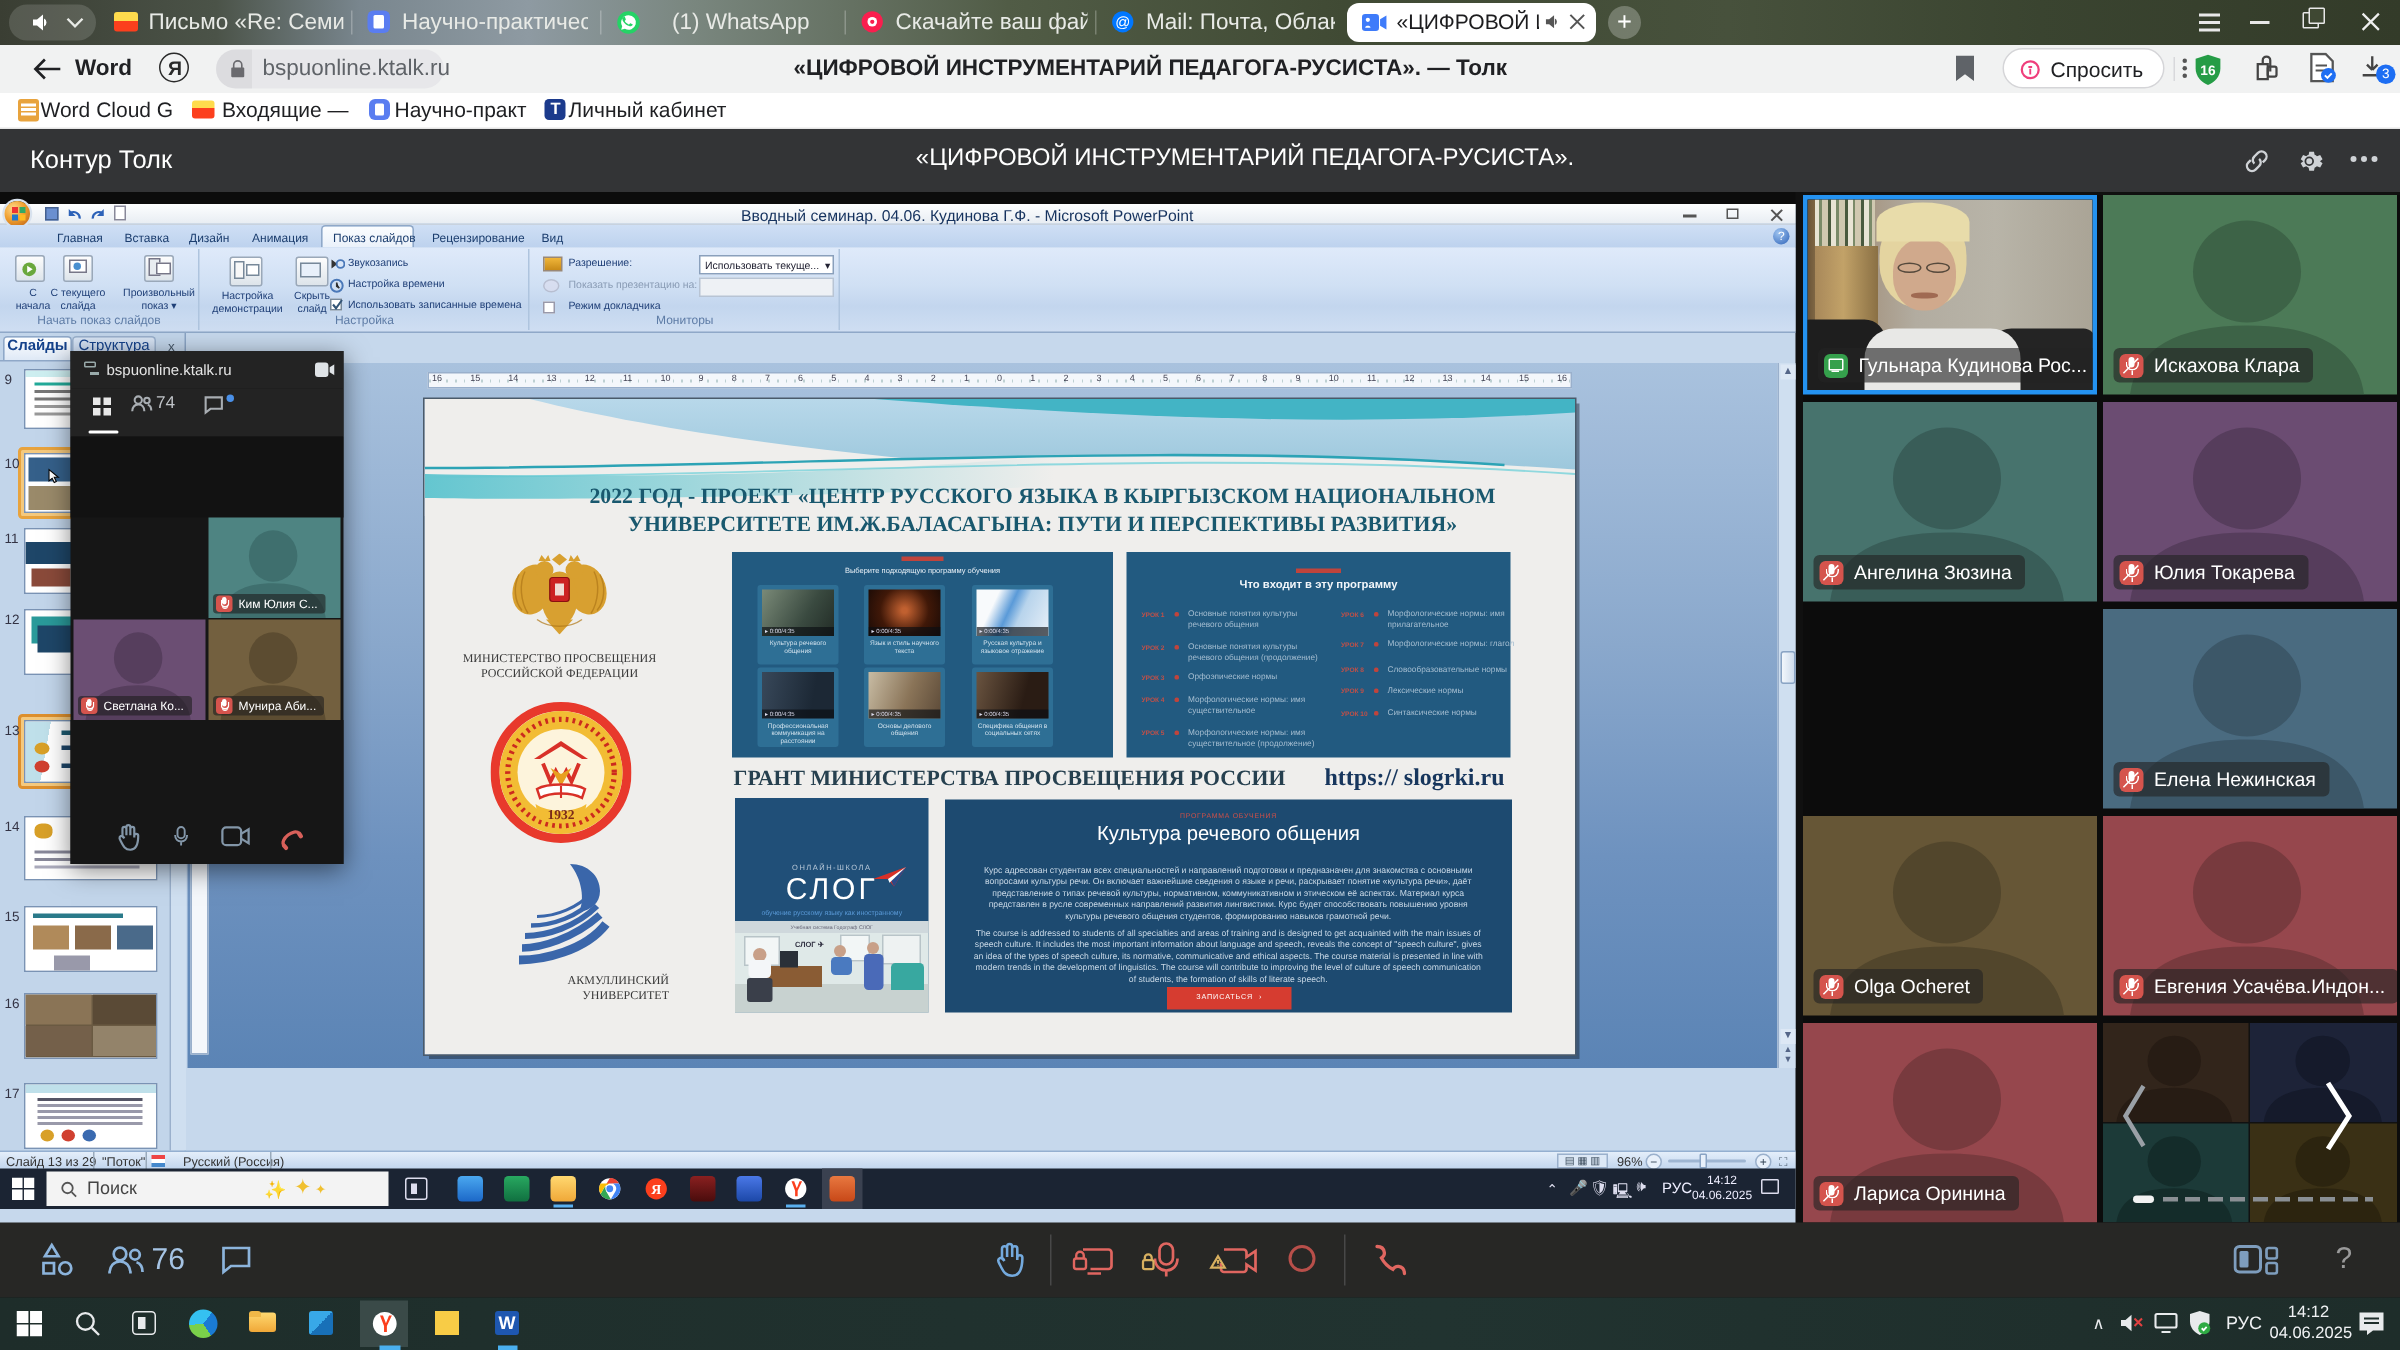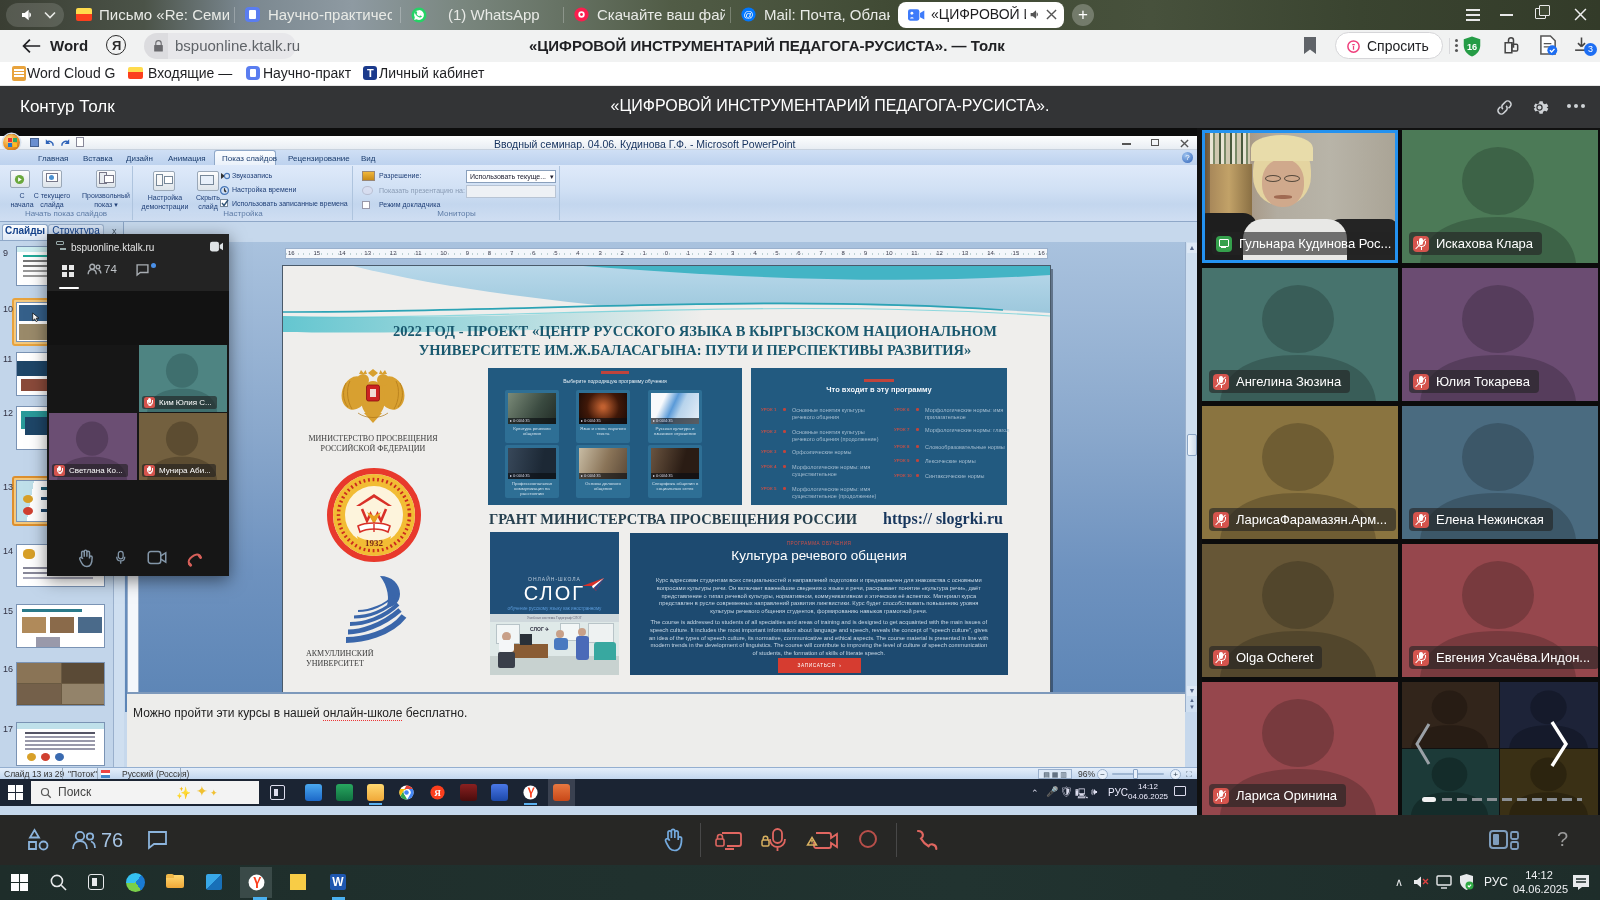--- a/index.html
+++ b/index.html
@@ -471,21 +471,21 @@
           <svg class="ab" style="left:59px;top:308px" width="70" height="70" viewBox="0 0 70 70">
             <path d="M38,2 C50,2 58,10 58,20 C58,28 52,33 44,34 C48,26 46,12 38,2 Z" fill="#3a66aa"></path>
             <g fill="none" stroke="#3a66aa">
                 <path d="M6,58 C18,58 40,52 58,36" stroke-width="5"></path>
                 <path d="M8,50 C22,50 42,44 56,30" stroke-width="4"></path>
                 <path d="M12,43 C26,43 44,37 54,25" stroke-width="3"></path>
                 <path d="M16,37 C28,37 44,31 52,21" stroke-width="2"></path>
               </g>
             <path d="M4,66 C20,66 48,60 62,42" fill="none" stroke="#3a66aa" stroke-width="6"></path>
           </svg>
-          <div class="ab" style="left:23px;top:383px;width:140px;text-align:left;font-family:'Liberation Serif',serif;font-size:8px;color:#3a3a3a;line-height:9.5px;">АКМУЛЛИНСКИЙ<br>УНИВЕРСИТЕТ</div>
+          <div class="ab" style="left:23px;top:383px;width:140px;text-align:right;font-family:'Liberation Serif',serif;font-size:8px;color:#3a3a3a;line-height:9.5px;">АКМУЛЛИНСКИЙ<br>УНИВЕРСИТЕТ</div>
 
           <div class="ab" style="left:205px;top:102px;width:254px;height:137px;background:#225a80;">
             <div class="ab" style="left:113px;top:3px;width:28px;height:2.5px;background:#c0443c;"></div>
             <div class="ab" style="left:0;top:10px;width:254px;text-align:center;font-size:5px;color:#e8f0f6;">Выберите подходящую программу обучения</div>
             <div class="vc" style="left:17px;top:22px;">
                 <div class="vt" style="background:linear-gradient(120deg,#7a8a78,#3a4a40 60%,#222c26);">
                   <i></i>
                 </div>
                 <b>Культура речевого общения</b>
               </div>
@@ -616,23 +616,20 @@
           </div>
         </div>
         <div class="ab" style="left:1060px;top:0;width:12px;height:470px;background:#cfdff0;border-left:1px solid #9ab0cc;">
           <div class="ab" style="left:1px;top:1px;width:10px;height:10px;background:#dde8f5;font-size:7px;color:#568;text-align:center;line-height:9px;">▲</div>
           <div class="ab" style="left:1px;top:192px;width:10px;height:22px;background:linear-gradient(90deg,#f2f7fc,#cfdcEC);border:1px solid #8aa4c4;border-radius:2px;"></div>
           <div class="ab" style="left:1px;top:444px;width:10px;height:10px;background:#dde8f5;font-size:7px;color:#568;text-align:center;line-height:9px;">▼</div>
           <div class="ab" style="left:1px;top:455px;width:10px;height:8px;font-size:6px;color:#568;text-align:center;">▲</div>
           <div class="ab" style="left:1px;top:462px;width:10px;height:8px;font-size:6px;color:#568;text-align:center;">▼</div>
         </div>
       </div>
-      <div id="notes">
-        <div class="ab" style="left:6px;top:12px;font-size:12px;color:#222;">Можно пройти эти курсы в нашей <span style="border-bottom:1px dotted #e33;">онлайн-школе</span> бесплатно.</div>
-      </div>
       <div id="pptstatus">
         <div class="ab" style="left:4px;top:1px;">Слайд 13 из 29</div>
         <div class="ab" style="left:62px;top:0;width:1px;height:12px;background:#9ab;"></div>
         <div class="ab" style="left:68px;top:1px;">"Поток"</div>
         <div class="ab" style="left:97px;top:0;width:1px;height:12px;background:#9ab;"></div>
         <div class="ab" style="left:101px;top:2px;width:9px;height:8px;background:linear-gradient(#e44 33%,#fff 33%,#fff 66%,#48c 66%);"></div>
         <div class="ab" style="left:122px;top:1px;">Русский (Россия)</div>
         <div class="ab" style="left:180px;top:0;width:1px;height:12px;background:#9ab;"></div>
         <div class="ab" style="left:1038px;top:1px;width:34px;height:10px;background:#dce8f6;border:1px solid #9ab0cc;font-size:7px;color:#345;text-align:center;line-height:9px;">▤ ▦ ▥</div>
         <div class="ab" style="left:1078px;top:1px;">96%</div>
@@ -741,32 +738,20 @@
     <div class="tile" style="left:200px;top:138px;background:#6b4c72;">
         <svg class="sil" viewBox="0 0 196 133" preserveAspectRatio="none">
           <use href="#sil" fill="#563d5c"></use>
         </svg>
         <div class="nlabel">
           <span class="mic">
             <i></i>
             <b></b>
           </span>
           <span>Юлия Токарева</span>
-        </div>
-      </div>
-    <div class="tile" style="left:0;top:276px;background:#8a7440;">
-        <svg class="sil" viewBox="0 0 196 133" preserveAspectRatio="none">
-          <use href="#sil" fill="#6f5d33"></use>
-        </svg>
-        <div class="nlabel">
-          <span class="mic">
-            <i></i>
-            <b></b>
-          </span>
-          <span>ЛарисаФарамазян.Арм...</span>
         </div>
       </div>
     <div class="tile" style="left:200px;top:276px;background:#4a6b80;">
         <svg class="sil" viewBox="0 0 196 133" preserveAspectRatio="none">
           <use href="#sil" fill="#3c5768"></use>
         </svg>
         <div class="nlabel">
           <span class="mic">
             <i></i>
             <b></b>

